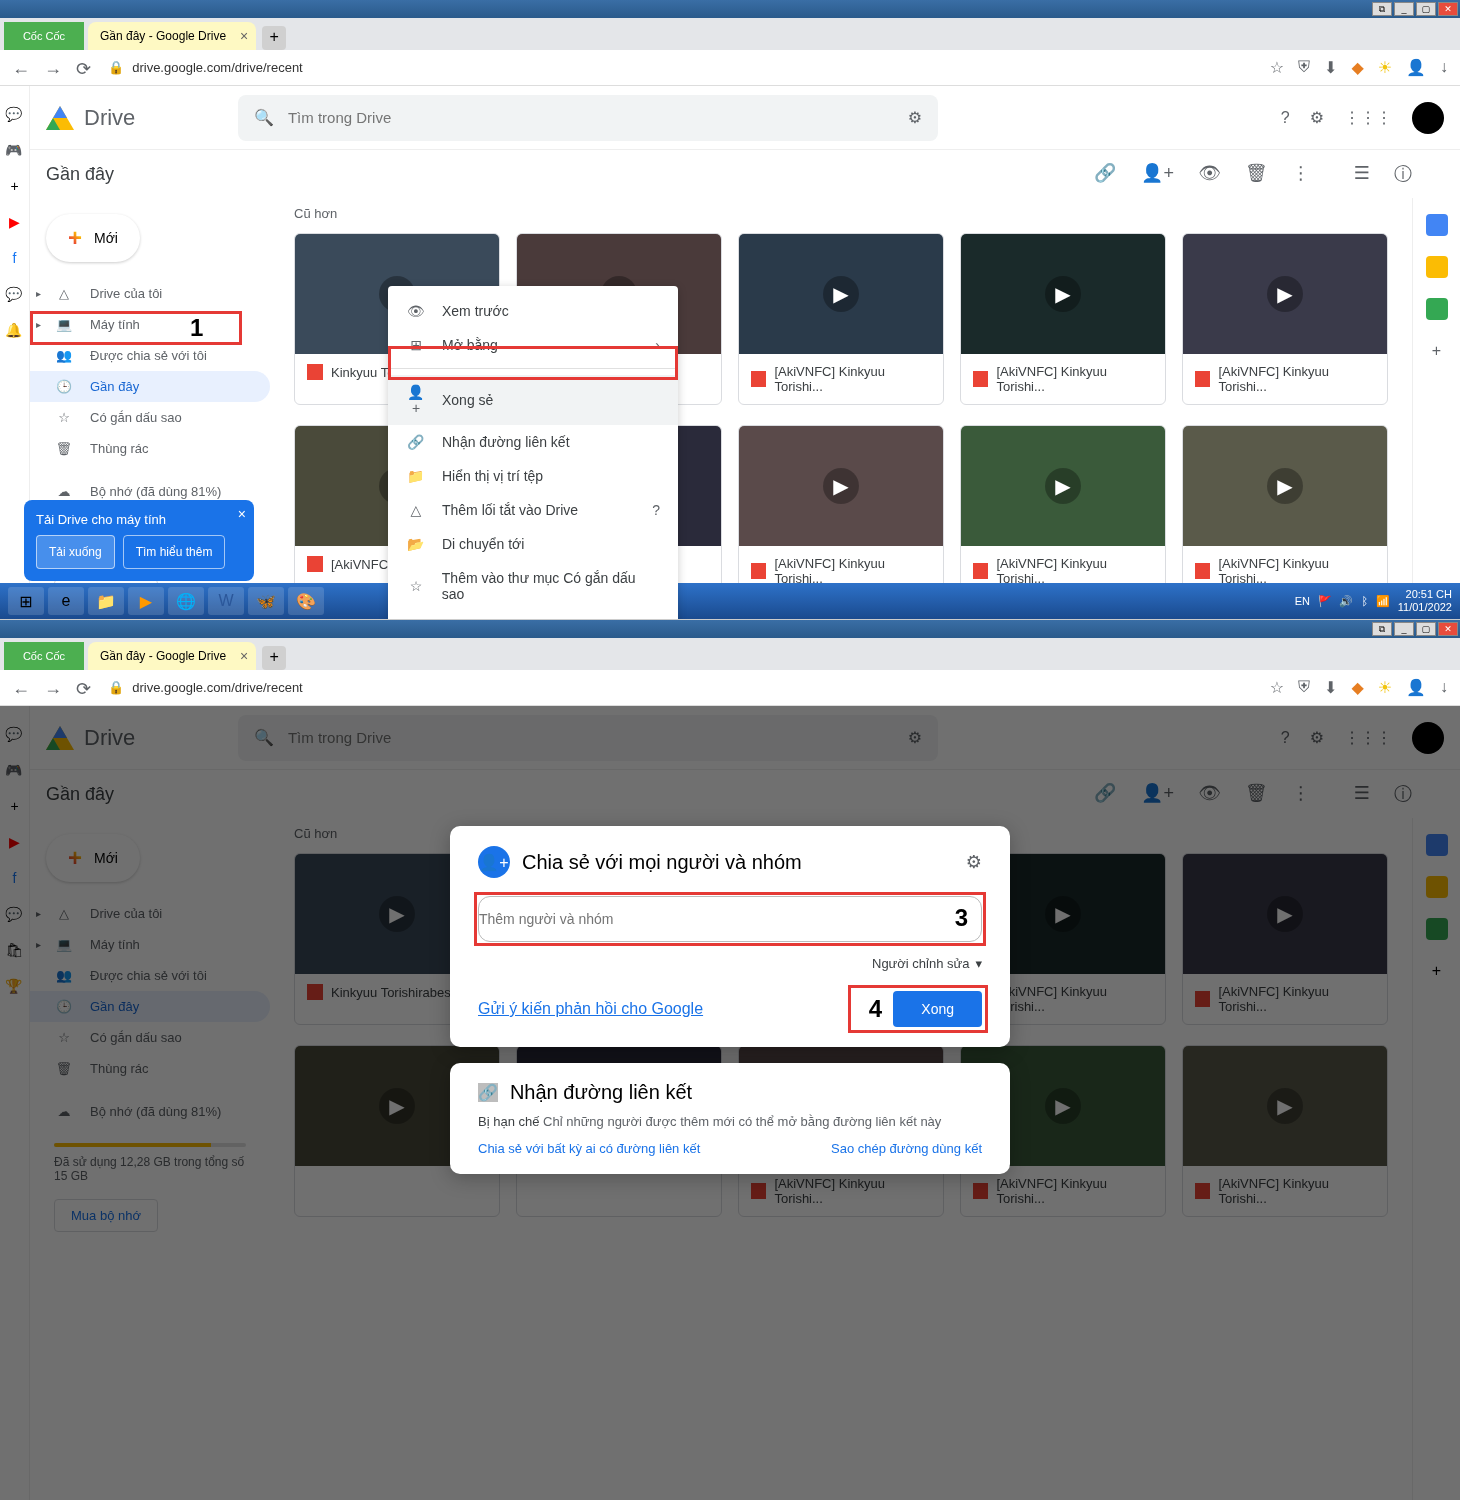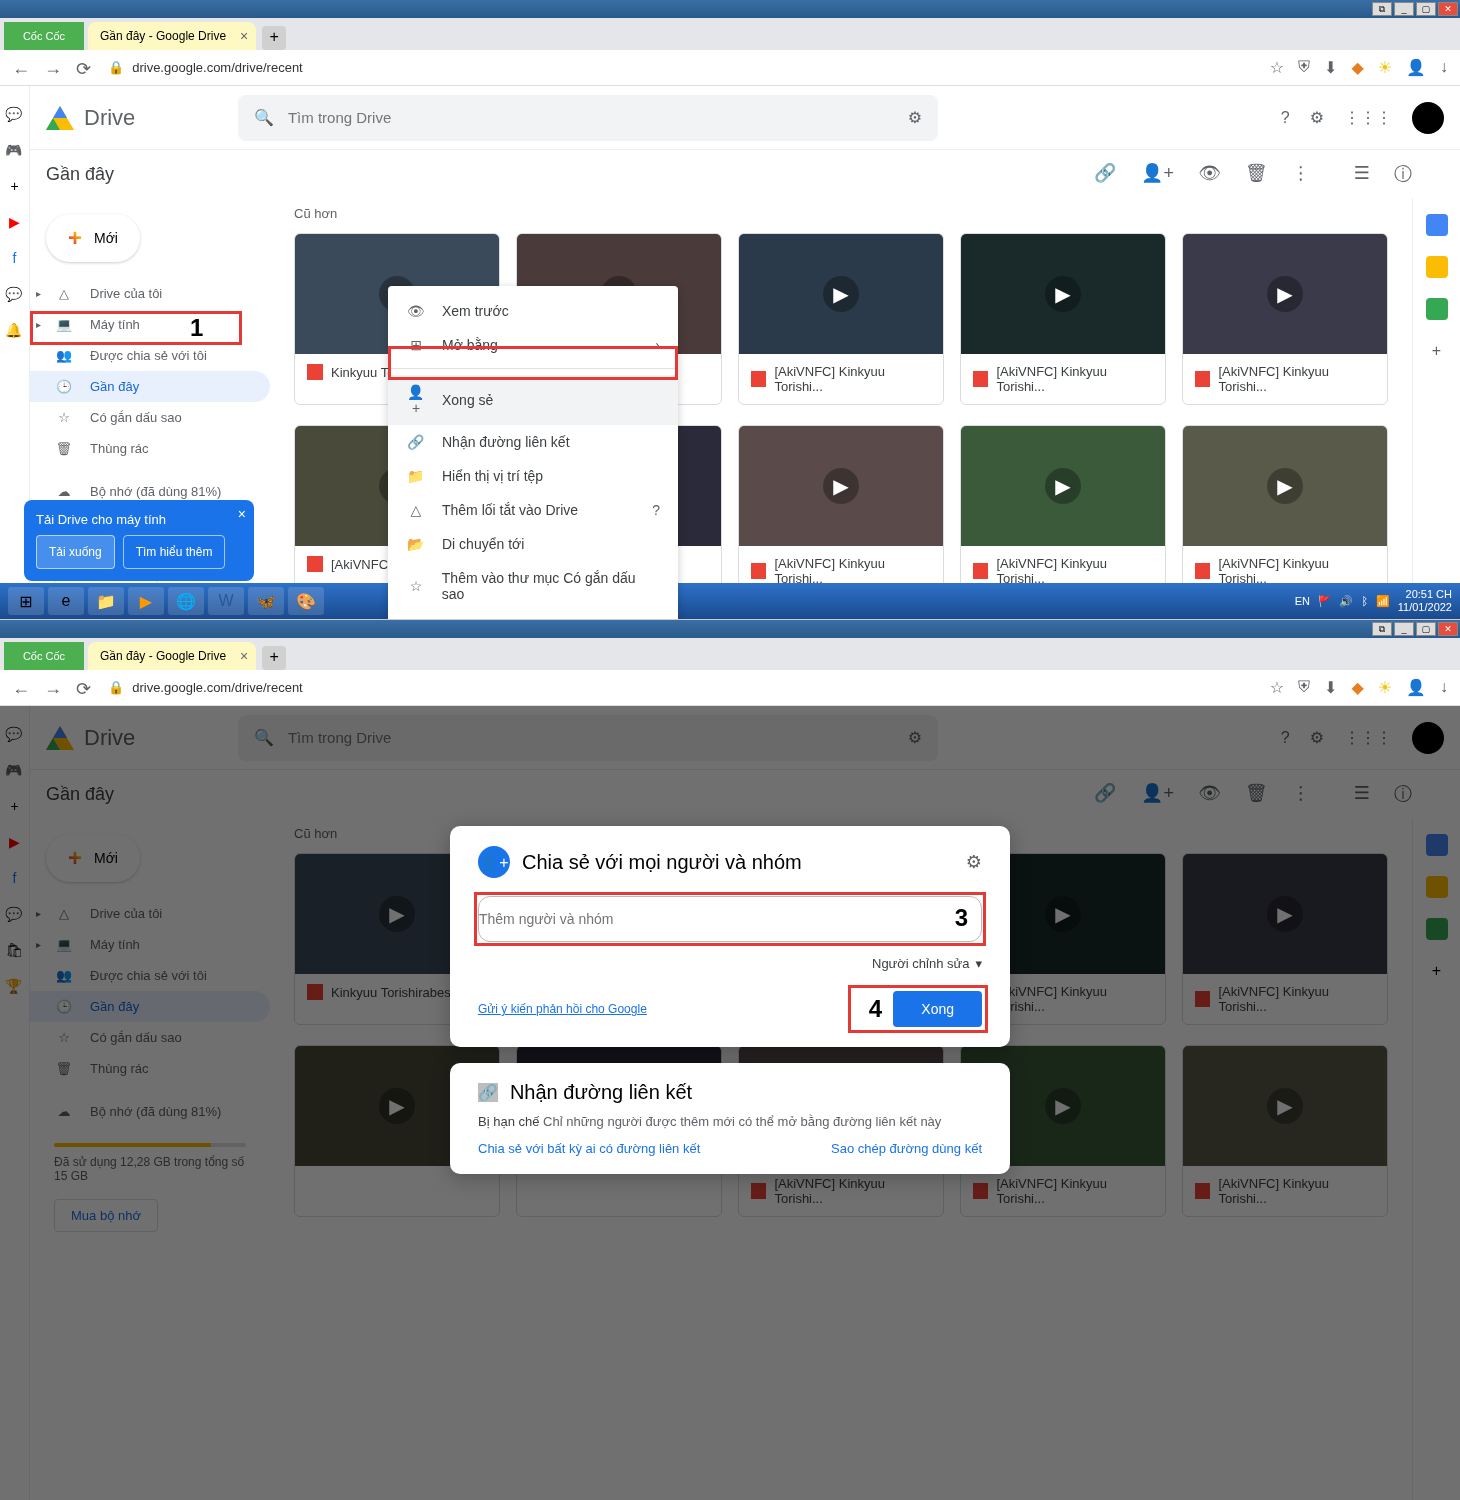--- a/index.html
+++ b/index.html
@@ -103,21 +103,21 @@
 .modal { width: 560px; background: #fff; border-radius: 10px; padding: 20px 28px; box-shadow: 0 4px 20px rgba(0,0,0,0.25); }
 .modal-hdr { display: flex; align-items: center; gap: 12px; margin-bottom: 18px; }
 .modal-hdr .badge { width: 32px; height: 32px; border-radius: 50%; background: #1a73e8; color: #fff; display: flex; align-items: center; justify-content: center; }
 .modal-hdr h2 { font-size: 20px; font-weight: 400; flex: 1; }
 .modal-hdr .gear { color: #5f6368; font-size: 18px; }
 .modal-input { width: 100%; border: 1px solid #bbb; border-radius: 12px; padding: 14px 0; font-size: 14px; margin-bottom: 14px; }
 .modal-owner { display: flex; align-items: center; margin-bottom: 18px; }
 .owner-block { width: 190px; height: 64px; background: #000; border-radius: 4px; }
 .owner-role { margin-left: auto; font-style: italic; color: #5f6368; font-size: 13px; }
 .modal-perm { display: flex; align-items: flex-start; margin-bottom: 20px; }
-.perm-link { color: #1a73e8; font-size: 12px; text-decoration: underline; }
+.perm-link { color: #1a73e8; font-size: 16px; text-decoration: underline; }
 .perm-role { margin-left: auto; font-size: 13px; color: #3c4043; display: flex; align-items: center; gap: 6px; }
 .modal-done { margin-left: auto; background: #1a73e8; color: #fff; border: none; padding: 10px 28px; border-radius: 4px; font-size: 14px; }
 .modal2 { margin-top: 16px; padding: 18px 28px; }
 .modal2-hdr { display: flex; align-items: center; gap: 12px; margin-bottom: 10px; }
 .modal2-hdr .badge { background: #bdbdbd; }
 .modal2 .desc { font-size: 13px; color: #5f6368; }
 .modal2 .desc b { color: #3c4043; font-weight: 500; }
 .modal2-foot { display: flex; margin-top: 12px; }
 .modal2-foot .a1 { color: #1a73e8; font-size: 13px; }
 .modal2-foot .a2 { margin-left: auto; color: #1a73e8; font-size: 13px; font-weight: 500; }

